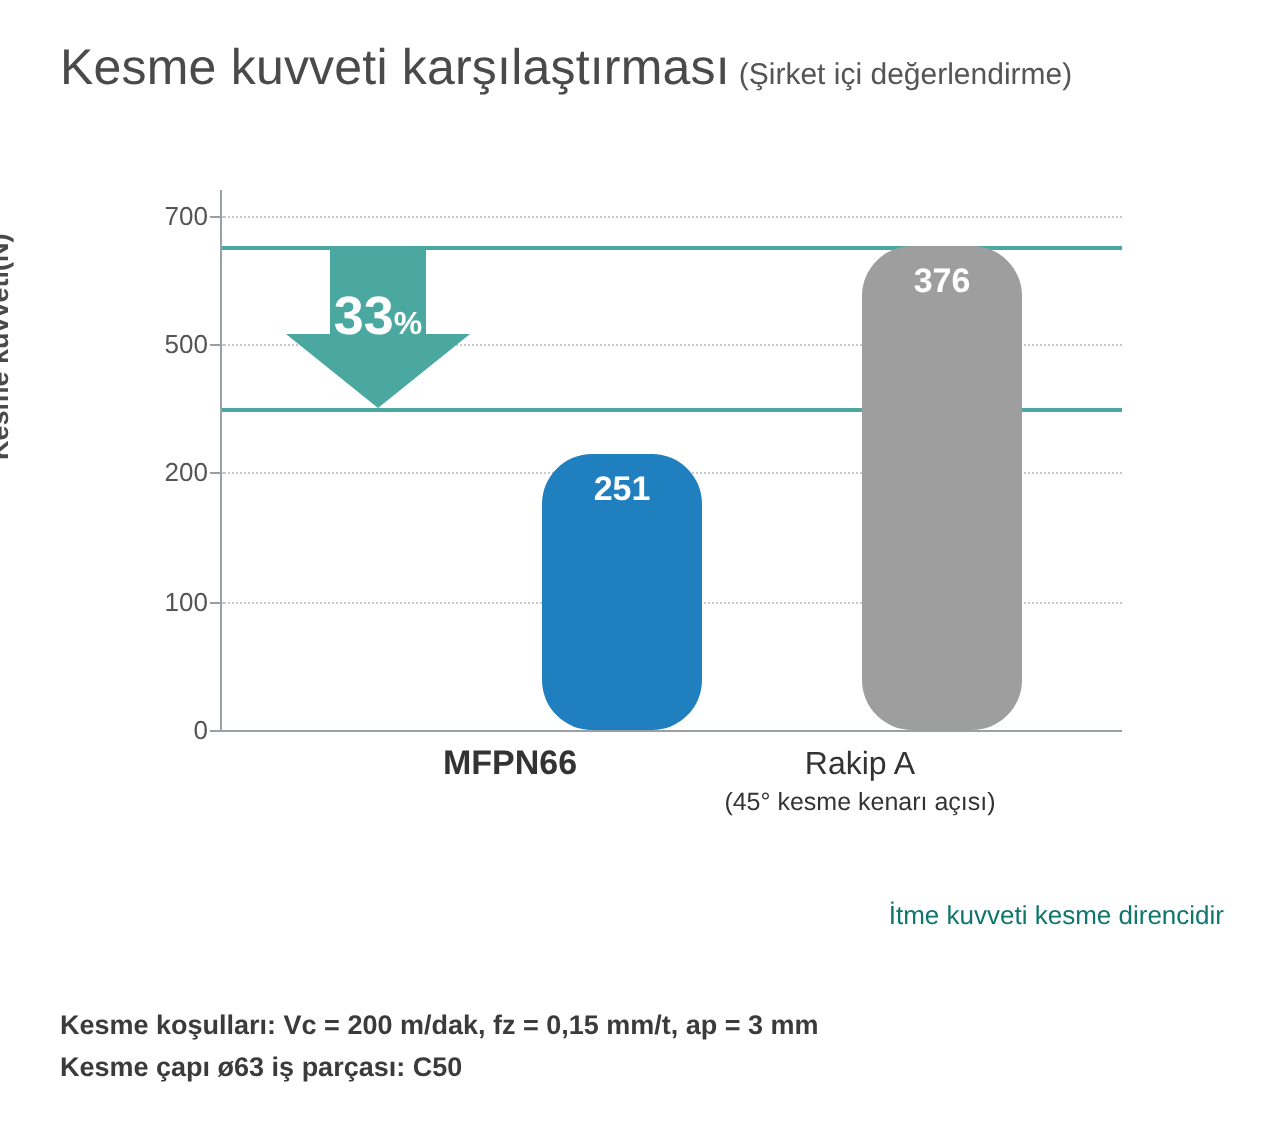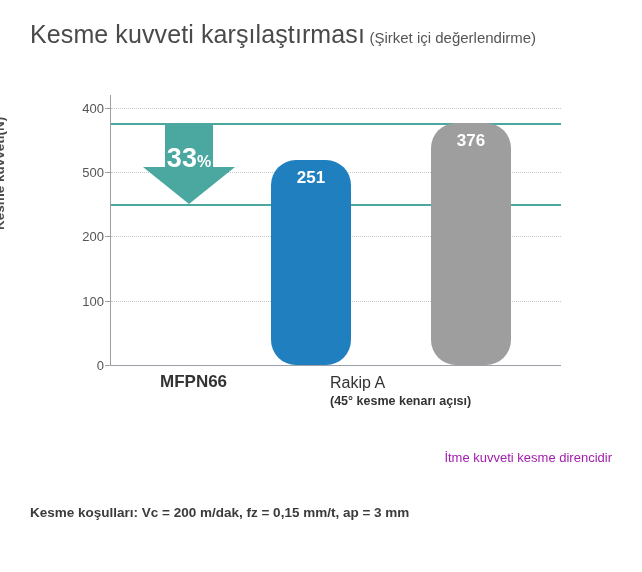--- a/index.html
+++ b/index.html
@@ -134,43 +134,43 @@
     color: #ffffff;
     font-weight: bold;
     top: 20px;
   }
   .pct .num { font-size: 27px; }
   .pct .sym { font-size: 16px; }
 
   
   .xlabel {
     position: absolute;
-    text-align: left;
+    text-align: center;
     font-size: 16px;
     color: #333;
   }
   .xlabel.primary {
     font-weight: bold;
     font-size: 17px;
   }
   .xlabel .sub {
     display: block;
     font-size: 12.5px;
-    font-weight: bold;
+    font-weight: normal;
     margin-top: 2px;
     color: #333;
   }
 
   
   .note-right {
     position: absolute;
     right: 30px;
     top: 450px;
     font-size: 13px;
-    color: #a21caf;
+    color: #0f766e;
   }
   .footnotes {
     position: absolute;
     left: 30px;
     top: 502px;
     font-size: 13.5px;
     color: #3b3b3b;
     line-height: 21px;
     font-weight: bold;
   }
@@ -185,40 +185,40 @@
 
 <div class="chart-wrap">
 
   <div class="ylabel">Kesme kuvveti(N)</div>
 
   <div class="ytick-wrap">
     <div class="ytick-label" style="top:270px;">0</div>
     <div class="ytick-label" style="top:205.7px;">100</div>
     <div class="ytick-label" style="top:141.4px;">200</div>
     <div class="ytick-label" style="top:77.1px;">500</div>
-    <div class="ytick-label" style="top:12.9px;">400</div>
+    <div class="ytick-label" style="top:12.9px;">700</div>
   </div>
 
   <div class="plot">
 
     <div class="gridline" style="top:205.7px;"></div>
     <div class="gridline" style="top:141.4px;"></div>
     <div class="gridline" style="top:77.1px;"></div>
     <div class="gridline" style="top:12.9px;"></div>
 
     <div class="tickmark" style="top:270px;"></div>
     <div class="tickmark" style="top:205.7px;"></div>
     <div class="tickmark" style="top:141.4px;"></div>
     <div class="tickmark" style="top:77.1px;"></div>
     <div class="tickmark" style="top:12.9px;"></div>
 
     <div class="refline" style="left:0px; right:0px; top:28.3px;"></div>
     <div class="refline" style="left:0px; right:0px; top:108.6px;"></div>
 
-    <div class="bar" style="left:160px; width:80px; height:205px; background:#1f7fbf;">
+    <div class="bar" style="left:160px; width:80px; height:138px; background:#1f7fbf;">
       <div class="bar-value">251</div>
     </div>
 
     <div class="bar" style="left:320px; width:80px; height:241.7px; background:#9e9e9e;">
       <div class="bar-value">376</div>
     </div>
 
     <div class="arrow-wrap" style="left:32px; top:28px; width:92px; height:81px;">
       <svg width="92" height="81" viewBox="0 0 92 81">
         <polygon points="22,0 70,0 70,44 92,44 46,81 0,44 22,44" fill="#4aa8a0"></polygon>
@@ -237,13 +237,14 @@
     <span>Rakip A</span>
     <span class="sub">(45° kesme kenarı açısı)</span>
   </div>
 
 </div>
 
 <div class="note-right">İtme kuvveti kesme direncidir</div>
 
 <div class="footnotes">
   <div>Kesme koşulları: Vc = 200 m/dak, fz = 0,15 mm/t, ap = 3 mm</div>
+  <div>Kesme çapı ø63 iş parçası: C50</div>
 </div>
 
 </body></html>

